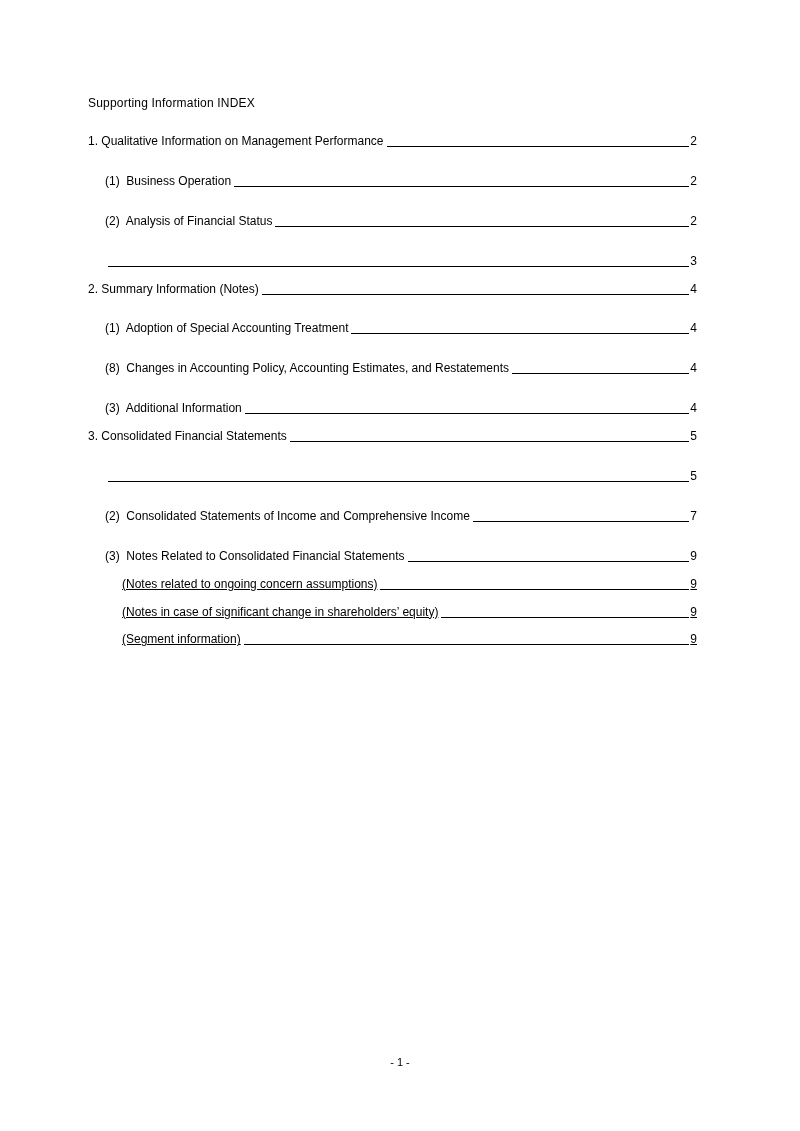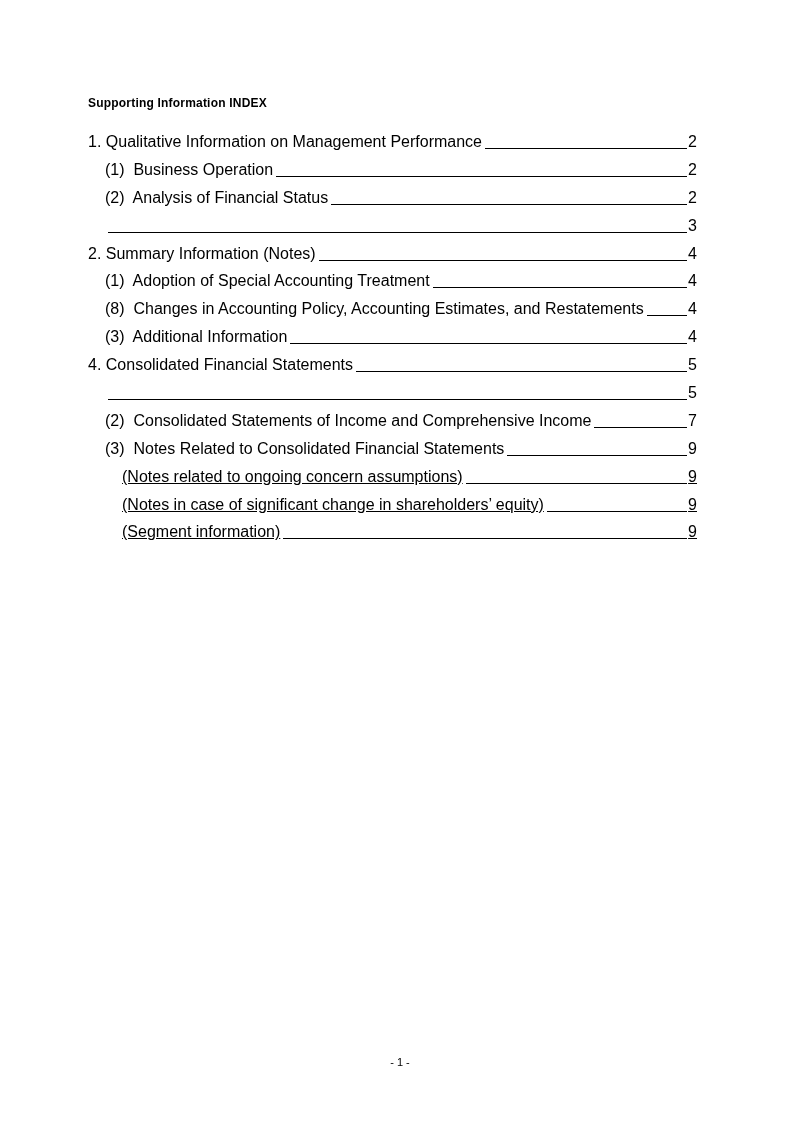--- a/index.html
+++ b/index.html
@@ -15,39 +15,39 @@
     color: #000000;
     font-family: "Liberation Sans", sans-serif;
     overflow: hidden;
   }
   .doc-title {
     position: absolute;
     left: 88px;
     top: 96px;
     margin: 0;
     font-size: 12px;
-    font-weight: bold;
+    font-weight: normal;
     letter-spacing: 0.2px;
   }
   .toc {
     position: absolute;
     left: 88px;
     top: 128px;
     width: 609px;
   }
   .toc-row {
     display: flex;
     align-items: baseline;
     height: 27.9px;
     line-height: 27.9px;
-    font-size: 16px;
+    font-size: 12px;
     white-space: pre;
     justify-content: flex-end;
   }
-  .toc-row.indent-1 { padding-left: 17px; }
+  .toc-row.indent-1 { padding-left: 17px; margin-top: 12px; }
   .toc-row.indent-2 { padding-left: 34px; text-decoration: underline; }
   .toc-label {
     flex: 0 0 auto;
     white-space: pre;
   }
   .leader {
     flex: 1 1 auto;
     min-width: 8px;
     height: 1px;
     background: #000000;
@@ -77,21 +77,21 @@
 
   <div class="toc" id="toc">
       <div class="toc-row indent-0"><span class="toc-label">1. Qualitative Information on Management Performance</span><span class="leader"></span><span class="toc-page">2</span></div>
       <div class="toc-row indent-1"><span class="toc-label">(1)  Business Operation</span><span class="leader"></span><span class="toc-page">2</span></div>
       <div class="toc-row indent-1"><span class="toc-label">(2)  Analysis of Financial Status</span><span class="leader"></span><span class="toc-page">2</span></div>
       <div class="toc-row indent-1"><span class="leader"></span><span class="toc-page">3</span></div>
       <div class="toc-row indent-0"><span class="toc-label">2. Summary Information (Notes)</span><span class="leader"></span><span class="toc-page">4</span></div>
       <div class="toc-row indent-1"><span class="toc-label">(1)  Adoption of Special Accounting Treatment</span><span class="leader"></span><span class="toc-page">4</span></div>
       <div class="toc-row indent-1"><span class="toc-label">(8)  Changes in Accounting Policy, Accounting Estimates, and Restatements</span><span class="leader"></span><span class="toc-page">4</span></div>
       <div class="toc-row indent-1"><span class="toc-label">(3)  Additional Information</span><span class="leader"></span><span class="toc-page">4</span></div>
-      <div class="toc-row indent-0"><span class="toc-label">4. Consolidated Financial Statements</span><span class="leader"></span><span class="toc-page">5</span></div>
+      <div class="toc-row indent-0"><span class="toc-label">3. Consolidated Financial Statements</span><span class="leader"></span><span class="toc-page">5</span></div>
       <div class="toc-row indent-1"><span class="leader"></span><span class="toc-page">5</span></div>
       <div class="toc-row indent-1"><span class="toc-label">(2)  Consolidated Statements of Income and Comprehensive Income</span><span class="leader"></span><span class="toc-page">7</span></div>
       <div class="toc-row indent-1"><span class="toc-label">(3)  Notes Related to Consolidated Financial Statements</span><span class="leader"></span><span class="toc-page">9</span></div>
       <div class="toc-row indent-2"><span class="toc-label">(Notes related to ongoing concern assumptions)</span><span class="leader"></span><span class="toc-page">9</span></div>
       <div class="toc-row indent-2"><span class="toc-label">(Notes in case of significant change in shareholders’ equity)</span><span class="leader"></span><span class="toc-page">9</span></div>
       <div class="toc-row indent-2"><span class="toc-label">(Segment information)</span><span class="leader"></span><span class="toc-page">9</span></div>
     </div>
 
   <div class="footer">- 1 -</div>
 </div>

